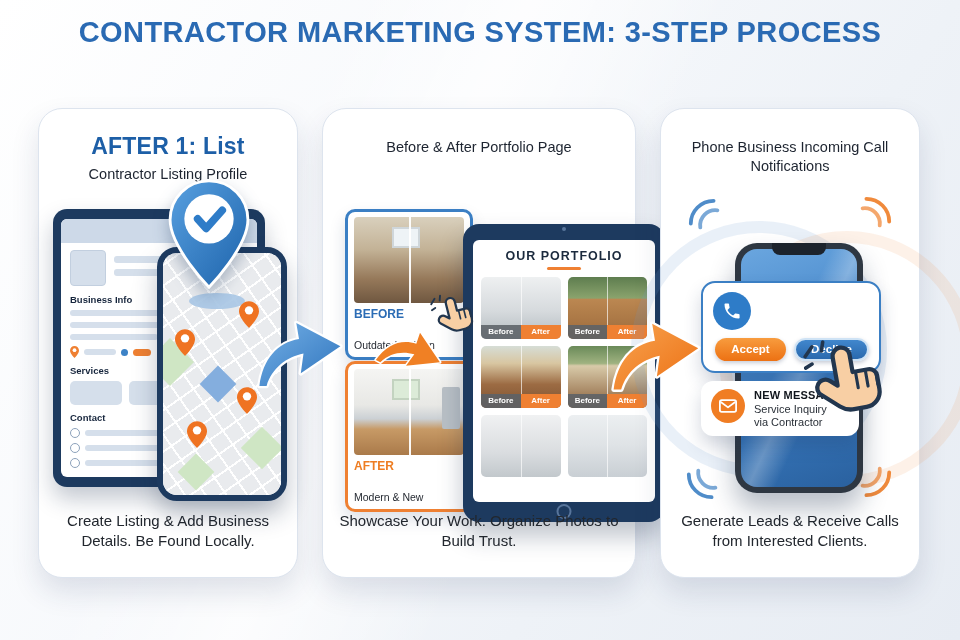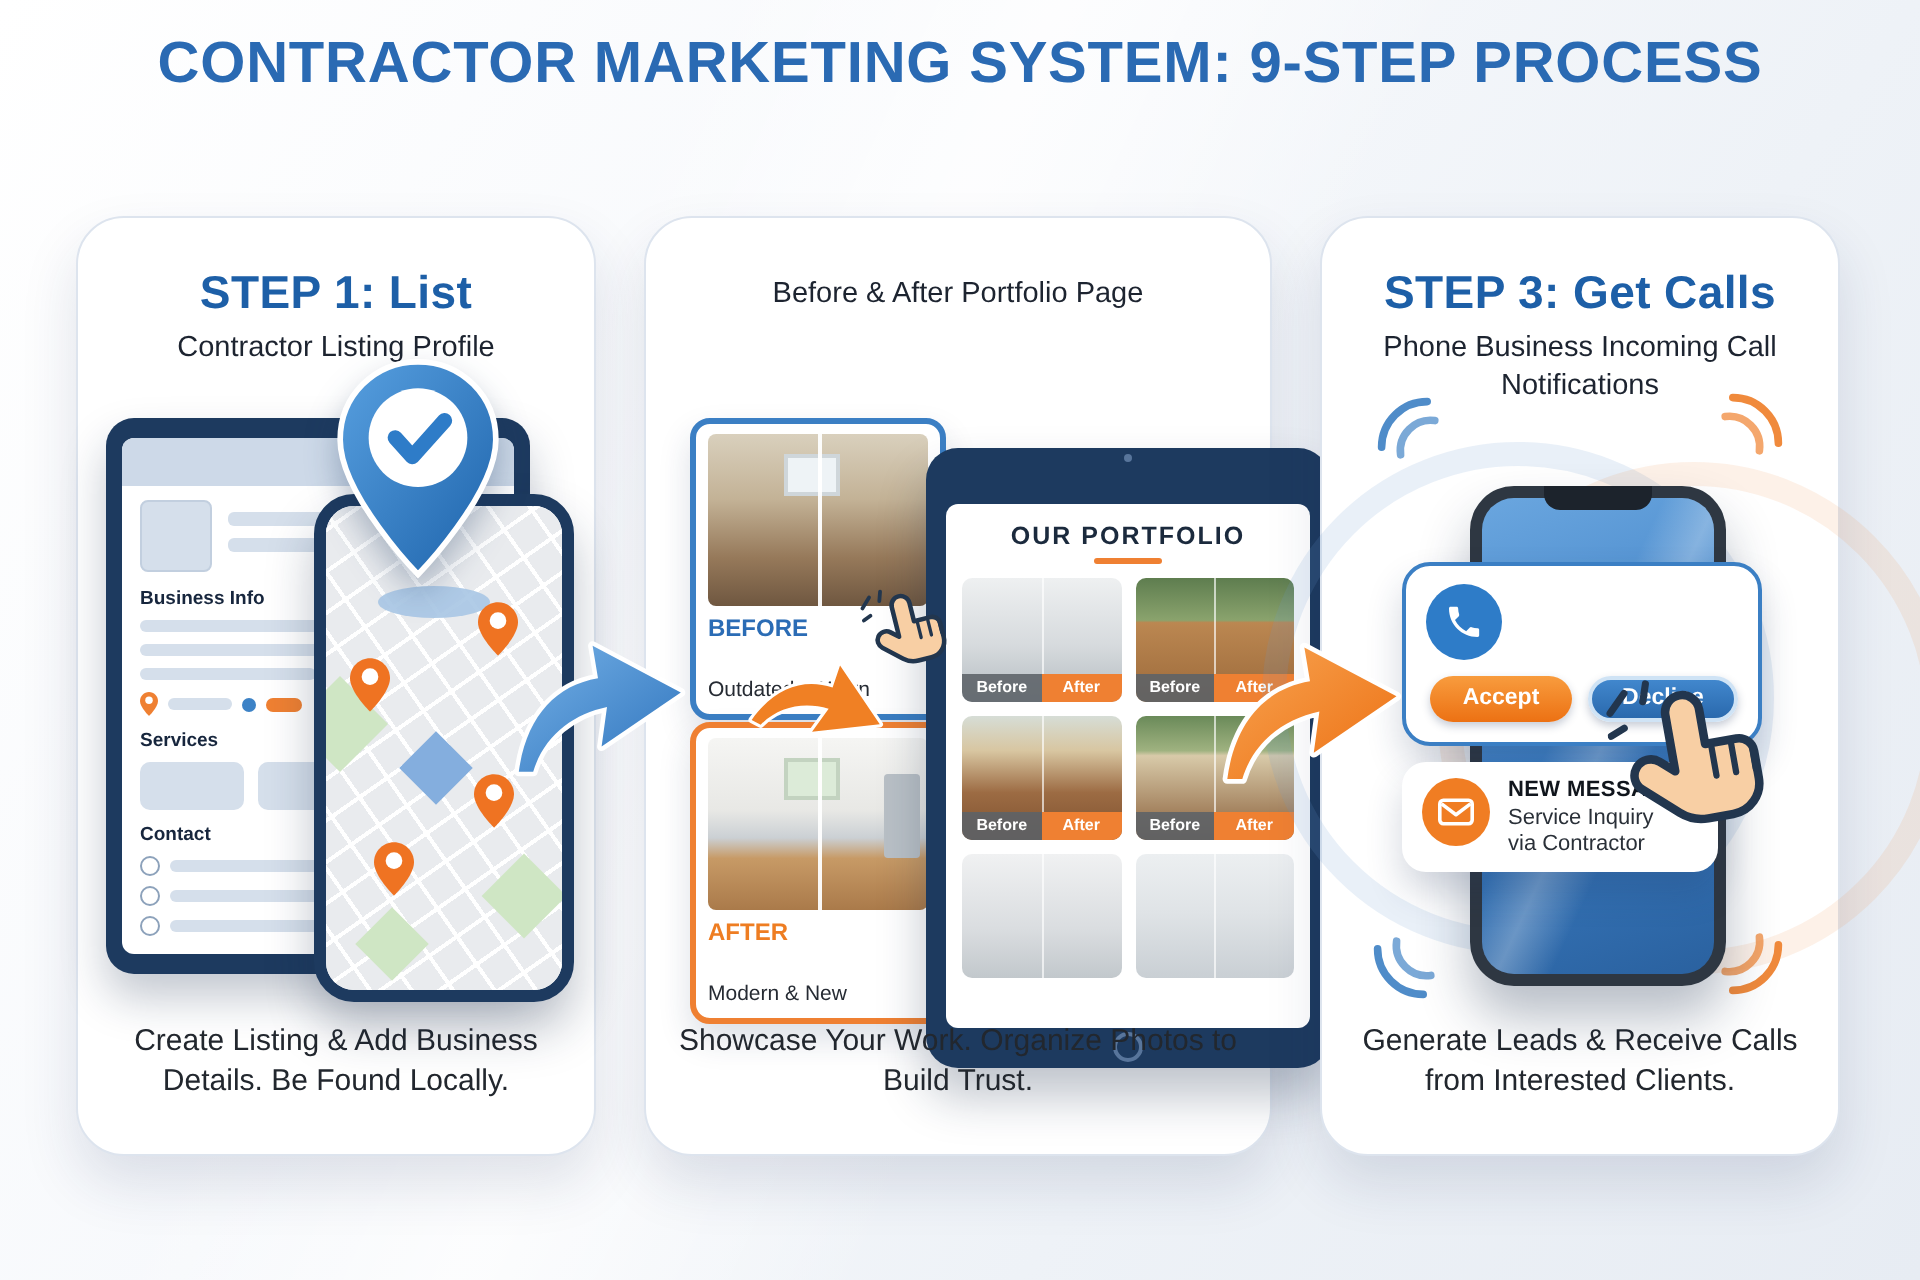--- a/index.html
+++ b/index.html
@@ -74,21 +74,21 @@
   .ph-before{background:linear-gradient(180deg,#d9d0bd 0%,#c3b296 38%,#96795a 72%,#6f5740 100%);}
   .ph-after{background:linear-gradient(180deg,#f5f5f3 0%,#e8e8e5 42%,#cbd0d4 58%,#c79a66 70%,#aa7a4a 100%);}
   .pwin{position:absolute;left:38px;top:10px;width:24px;height:17px;background:#eef3f6;border:2px solid #cfd6da;}
   .ba-label{font-size:12px;font-weight:800;margin-top:4px;}
   .ba-desc{font-size:10.5px;color:#262b33;margin-top:18px;}
   .lab-blue{color:#2b6cb5;} .lab-orange{color:#ee7d22;}
   .arrow-sm{position:absolute;left:58px;top:212px;width:64px;height:58px;transform:rotate(28deg);z-index:4;}
   .cursor-sm{position:absolute;left:110px;top:182px;width:46px;height:50px;transform:rotate(-14deg);z-index:5;}
 
   .tablet2{position:absolute;left:140px;top:115px;width:182px;height:262px;background:#1d3a5f;
-       border-radius:16px;padding:28px 10px 20px;box-shadow:0 14px 24px rgba(20,40,70,.28);}
+       border-radius:16px;padding:16px 10px 20px;box-shadow:0 14px 24px rgba(20,40,70,.28);}
   .t2-screen{position:relative;width:100%;height:100%;background:#fff;border-radius:6px;overflow:hidden;padding:6px 8px;box-sizing:border-box;}
   .pf-title{text-align:center;font-size:12.5px;font-weight:800;letter-spacing:1px;color:#1b2a3d;margin-top:3px;}
   .pf-under{width:34px;height:3px;background:#ef8032;border-radius:2px;margin:4px auto 7px;}
   .pf-grid{display:grid;grid-template-columns:1fr 1fr;gap:7px;}
   .tile{position:relative;height:62px;border-radius:5px;overflow:hidden;}
   .tile::before{content:'';position:absolute;left:50%;top:0;bottom:0;width:1px;background:rgba(255,255,255,.65);}
   .chips{position:absolute;left:0;right:0;bottom:0;display:flex;}
   .chip{flex:1;height:14px;line-height:14px;font-size:8px;font-weight:700;color:#fff;text-align:center;}
   .chip-b{background:rgba(92,98,104,.88);}
   .chip-a{background:#ef8032;}
@@ -133,26 +133,26 @@
   .mc-ico{flex:0 0 34px;width:34px;height:34px;border-radius:50%;background:#f07d23;display:flex;
        align-items:center;justify-content:center;}
   .cursor-lg{position:absolute;left:146px;top:226px;width:86px;height:94px;transform:rotate(-10deg);z-index:8;}
 </style>
 </head>
 <body>
 
 <div class="stage">
 
   <div class="hdr">
-    <h1>CONTRACTOR MARKETING SYSTEM: 9-STEP PROCESS</h1>
+    <h1>CONTRACTOR MARKETING SYSTEM: 3-STEP PROCESS</h1>
   </div>
 
   <div class="step-card" id="card1">
     <div class="step-head">
-      <div class="step-title blue-t">STEP 1: List</div>
+      <div class="step-title blue-t">AFTER 1: List</div>
       <div class="step-sub">Contractor Listing Profile</div>
     </div>
 
     <div class="tablet1">
       <div class="t1-screen">
         <div class="t1-bar"></div>
         <div class="t1-body">
           <div class="avrow">
             <div class="avatar"></div>
             <div class="avlines" style="flex:1">
@@ -323,21 +323,20 @@
         <linearGradient id="gorng" x1="0" y1="0" x2="1" y2="1">
       <stop offset="0" stop-color="#f8a451"></stop>
           <stop offset="1" stop-color="#ec6f12"></stop>
         </linearGradient>
       </defs>
     <path d="M6 86 C10 56 26 38 50 34 L47 16 L96 42 L52 72 L55 50 C36 54 20 66 14 86 Z" fill="url(#gorng)" stroke="#ffffff" stroke-width="5" stroke-linejoin="round" paint-order="stroke"></path>
   </svg>
 
   <div class="step-card" id="card3">
     <div class="step-head">
-      <div class="step-title blue-t">STEP 3: Get Calls</div>
       <div class="step-sub">Phone Business Incoming Call Notifications</div>
     </div>
 
     <div class="halo halo-b"></div>
     <div class="halo halo-o"></div>
 
     <svg class="sigarc" style="left:26px;top:88px" width="38" height="38" viewBox="0 0 40 40">
       <path d="M4 28 A24 24 0 0 1 28 4" fill="none" stroke="#4f8cc9" stroke-width="4" stroke-linecap="round"></path>
       <path d="M14 32 A16 16 0 0 1 32 14" fill="none" stroke="#4f8cc9" stroke-width="4" stroke-linecap="round" opacity=".75"></path>
     </svg>

